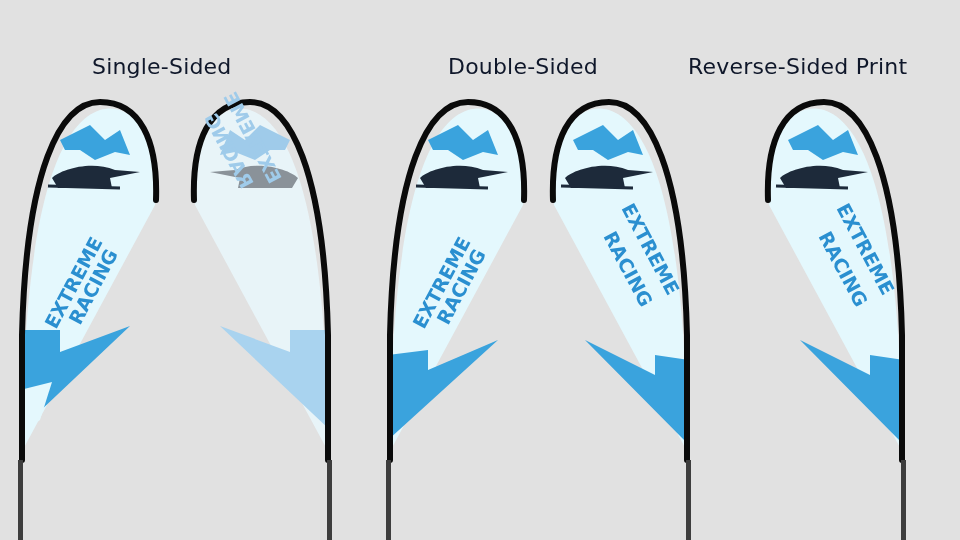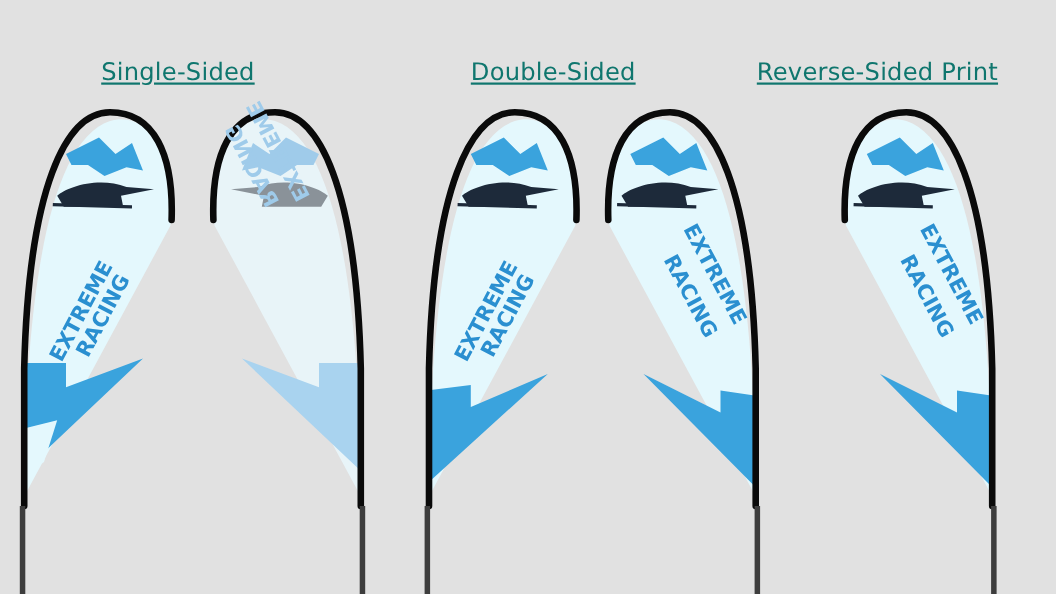--- a/index.html
+++ b/index.html
@@ -4,26 +4,25 @@
   <style>
     html, body { margin: 0; padding: 0; }
     body {
       width: 960px; height: 540px; overflow: hidden;
       background: #e1e1e1;
       font-family: "DejaVu Sans", sans-serif;
       position: relative;
     }
     .heading {
       position: absolute; top: 52px; height: 30px; line-height: 30px;
-      font-size: 22px; color: #0f766e; white-space: nowrap;
+      font-size: 22px; color: #0f172a; white-space: nowrap;
       letter-spacing: 0.2px;
-      text-decoration: underline;
     }
     #h1 { left: 92px; }
-    #h2 { left: 428px; }
+    #h2 { left: 448px; }
     #h3 { left: 688px; }
     .flag {
       position: absolute; top: 90px; width: 340px; height: 450px;
     }
     .flag svg { display: block; }
   </style>
 </head>
 <body>
 
 <div class="heading" id="h1">Single-Sided</div>

